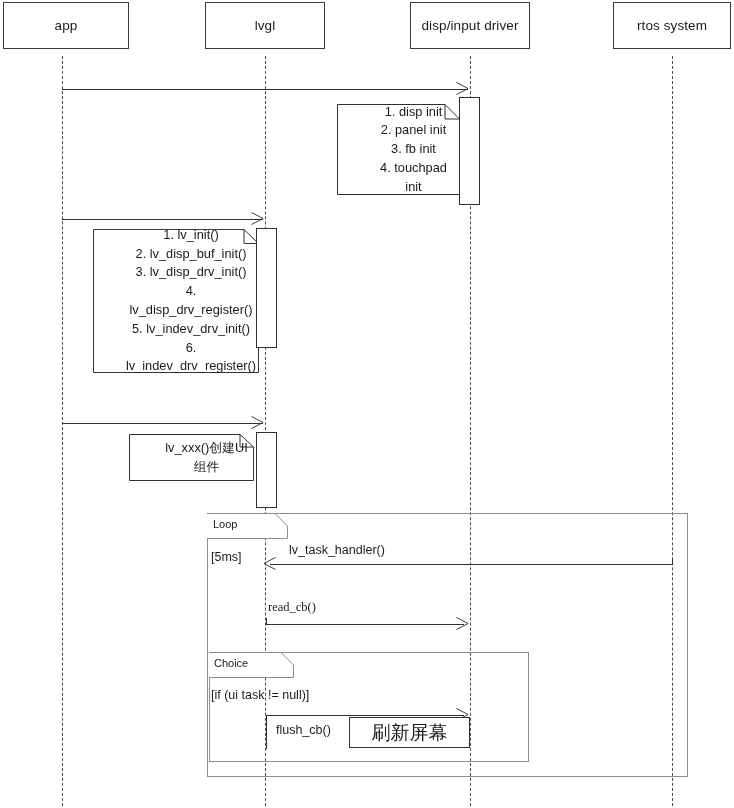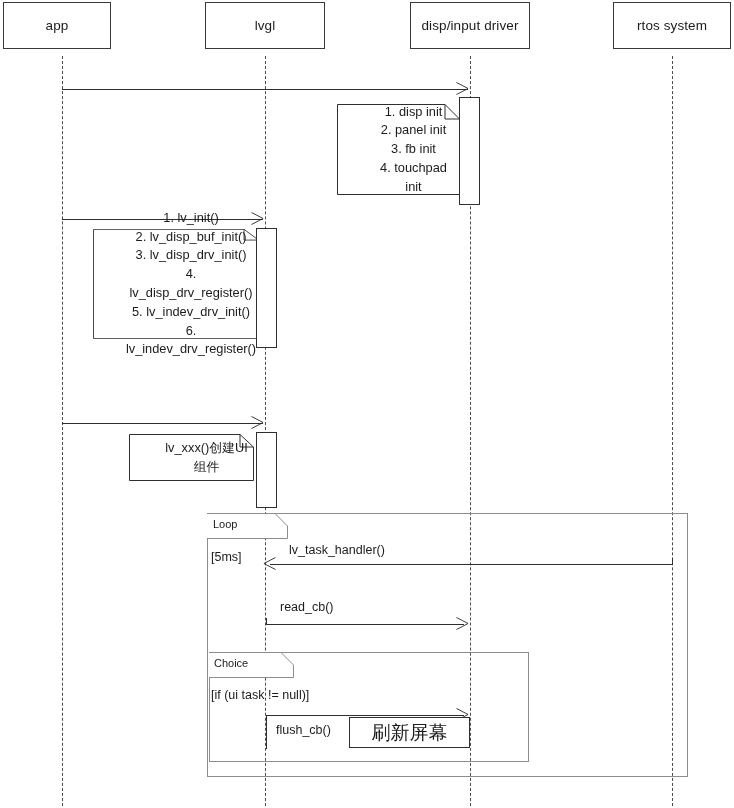--- a/index.html
+++ b/index.html
@@ -120,21 +120,21 @@
     font-size: 12.5px;
     color: #1b1b1b;
     white-space: nowrap;
   }
 </style>
 </head>
 <body>
 
 <div id="canvas">
 
-  <div class="actor-box" style="left:3px; top:2px; width:108px; height:47px;">
+  <div class="actor-box" style="left:3px; top:2px; width:126px; height:47px;">
     <span>app</span>
   </div>
   <div class="actor-box" style="left:205px; top:2px; width:120px; height:47px;">
     <span>lvgl</span>
   </div>
   <div class="actor-box" style="left:410px; top:2px; width:120px; height:47px;">
     <span>disp/input driver</span>
   </div>
   <div class="actor-box" style="left:613px; top:2px; width:118px; height:47px;">
     <span>rtos system</span>
@@ -168,21 +168,21 @@
 
   <div class="activation" style="left:459px; top:97px; width:21px; height:108px;"></div>
 
   <div class="msg-line" style="left:62px; top:219px; width:201px;"></div>
   <div class="arrowhead" style="left:251px; top:212px;">
     <svg viewBox="0 0 14 14">
         <path d="M0.5 0.5 L13 7 L0.5 13.5" fill="none" stroke="#2f2f2f" stroke-width="1"></path>
       </svg>
   </div>
 
-  <div class="note" style="left:93px; top:229px; width:166px; height:110px;">
+  <div class="note" style="left:93px; top:229px; width:166px; height:144px;">
     <span class="note-bg">
       <svg viewBox="0 0 166 149" preserveAspectRatio="none">
         <path d="M0.5 0.5 H151 L165.5 15 V148.5 H0.5 Z" fill="#ffffff" stroke="#2f2f2f" stroke-width="1"></path>
         <path d="M151 0.5 V15 H165.5" fill="none" stroke="#2f2f2f" stroke-width="1"></path>
       </svg>
     </span>
     <span class="note-text">1. lv_init()
 2. lv_disp_buf_init()
 3. lv_disp_drv_init()
 4. lv_disp_drv_register()
@@ -222,21 +222,21 @@
 
   <div class="msg-label" style="left:289px; top:543px;">lv_task_handler()</div>
   <div class="msg-line" style="left:270px; top:564px; width:402px;"></div>
   <div class="msg-cap" style="left:672px; top:558px; height:7px;"></div>
   <div class="arrowhead" style="left:263px; top:557px;">
     <svg viewBox="0 0 14 14">
         <path d="M13.5 0.5 L1 7 L13.5 13.5" fill="none" stroke="#2f2f2f" stroke-width="1"></path>
       </svg>
   </div>
 
-  <div class="msg-label" style="left:280px; top:600px;">read_cb()</div>
+  <div class="msg-label" style="left:268px; top:600px;font-family:Liberation Serif, serif;">read_cb()</div>
 
 
   <div class="msg-cap" style="left:266px; top:618px; height:7px;"></div>
   <div class="msg-line" style="left:266px; top:624px; width:198px;"></div>
   <div class="arrowhead" style="left:456px; top:617px;">
     <svg viewBox="0 0 14 14">
         <path d="M0.5 0.5 L13 7 L0.5 13.5" fill="none" stroke="#2f2f2f" stroke-width="1"></path>
       </svg>
   </div>
 

